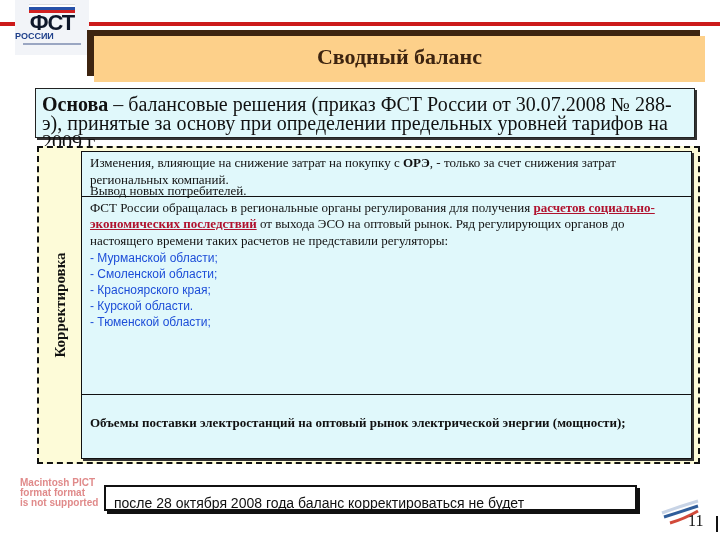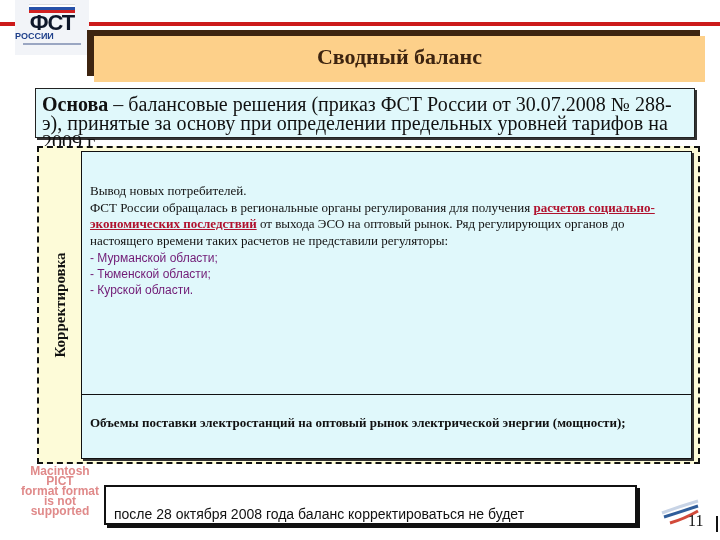--- a/index.html
+++ b/index.html
@@ -28,25 +28,25 @@
   .vlabel { position: absolute; left: 0; top: 0; width: 42px; height: 100%; }
   .vlabel span { position: absolute; left: 50%; top: 50%; transform: translate(-50%, -50%) rotate(-90deg); white-space: nowrap; font-weight: bold; font-size: 15px; color: #111; }
 
   .inner { position: absolute; left: 42px; top: 3px; width: 611px; height: 308px; background: #e0f8fb; border: 1px solid #111; box-shadow: 2px 2px 0 #333; }
   .row { position: absolute; left: 0; width: 100%; padding: 3px 8px; font-size: 13px; line-height: 16.5px; }
   .row1 { top: 0; height: 45px; border-bottom: 1px solid #111; }
   .row2 { top: 28px; height: 215px; border-bottom: 1px solid #111; }
   .row3 { top: 260px; height: 46px; font-weight: bold; }
   .row b { font-weight: bold; }
   .hl { color: #b0122e; font-weight: bold; text-decoration: underline; }
-  .regions { font-family: "Liberation Sans", sans-serif; color: #701a75; font-size: 12px; line-height: 16px; margin-top: 1px; }
+  .regions { font-family: "Liberation Sans", sans-serif; color: #1d4ed8; font-size: 12px; line-height: 16px; margin-top: 1px; }
 
-  .pict { position: absolute; left: 20px; top: 466px; width: 80px; height: 40px; text-align: center; font-family: "Liberation Sans", sans-serif; font-weight: bold; font-size: 12px; line-height: 10px; color: #e08a8a; }
+  .pict { position: absolute; left: 20px; top: 478px; width: 80px; height: 40px; font-family: "Liberation Sans", sans-serif; font-weight: bold; font-size: 10px; line-height: 10px; color: #e08a8a; }
 
-  .bottom-box { position: absolute; left: 104px; top: 485px; width: 533px; height: 26px; background: #fff; border: 2px solid #111; box-shadow: 3px 3px 0 #111; padding: 18px 8px; font-family: "Liberation Sans", sans-serif; font-size: 14px; line-height: 19px; }
+  .bottom-box { position: absolute; left: 104px; top: 485px; width: 533px; height: 26px; background: #fff; border: 2px solid #111; box-shadow: 3px 3px 0 #111; padding: 7px 8px; font-family: "Liberation Sans", sans-serif; font-size: 14px; line-height: 19px; }
 
   .swoosh { position: absolute; left: 660px; top: 497px; width: 40px; height: 30px; }
   .page-num { position: absolute; left: 688px; top: 512px; font-family: "Liberation Serif", serif; font-size: 16px; color: #111; }
   .corner-mark { position: absolute; left: 716px; top: 516px; width: 2px; height: 16px; background: #111; }
 </style>
 </head>
 <body>
 
 <div class="red-line-left"></div>
 <div class="red-line"></div>
@@ -70,27 +70,32 @@
 
 <div class="osnova-box">
   <b>Основа</b><span> – балансовые решения (приказ ФСТ России от 30.07.2008 № 288-э), принятые за основу при определении предельных уровней тарифов на 2009 г.</span>
 </div>
 
 <div class="dashed-box">
   <div class="vlabel">
     <span>Корректировка</span>
   </div>
   <div class="inner">
+    <div class="row row1">
+      <span>Изменения, влияющие на снижение затрат на покупку с </span><b>ОРЭ</b><span>,  - только за счет снижения затрат региональных компаний.</span>
+    </div>
     <div class="row row2">
       <div>Вывод новых потребителей.</div>
       <div><span>ФСТ России обращалась в региональные органы регулирования для получения </span><span class="hl">расчетов социально-экономических последствий</span><span> от выхода ЭСО на оптовый рынок. Ряд регулирующих органов до настоящего времени таких расчетов не представили регуляторы:</span></div>
       <div class="regions">
         <div>- Мурманской области;</div>
+        <div>- Смоленской области;</div>
+        <div>- Красноярского края;</div>
+        <div>- Курской области.</div>
         <div>- Тюменской области;</div>
-        <div>- Курской области.</div>
       </div>
     </div>
     <div class="row row3">
       <span>Объемы поставки электростанций на оптовый рынок электрической энергии (мощности);</span>
     </div>
   </div>
 </div>
 
 <div class="pict">
   <div>Macintosh PICT</div>

